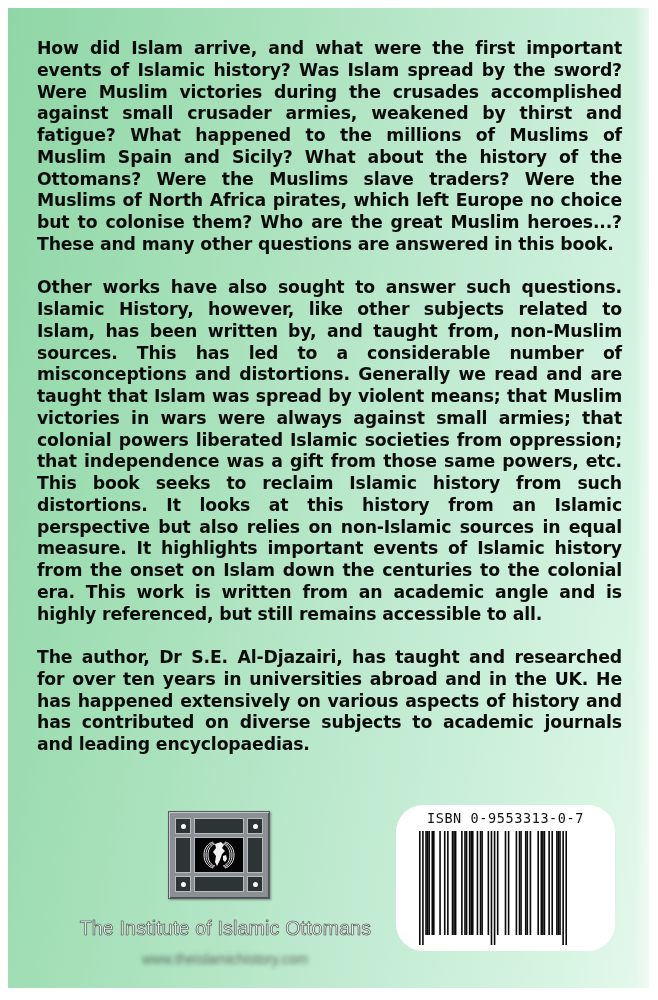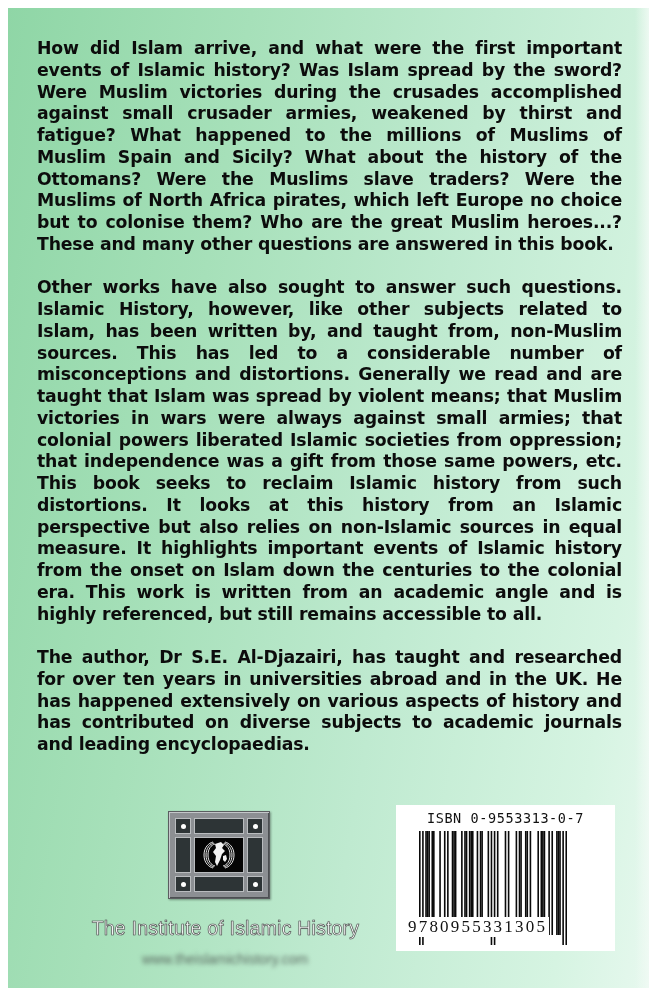--- a/index.html
+++ b/index.html
@@ -102,20 +102,21 @@
     color: #5c6b62;
     filter: blur(2.2px);
   }
   .isbn-box {
     position: absolute;
     left: 388px;
     top: 797px;
     width: 219px;
     height: 146px;
     background: #ffffff;
+    border-radius: 27px;
   }
   .isbn-label {
     position: absolute;
     left: 0;
     top: 5px;
     width: 219px;
     text-align: center;
     font-family: "DejaVu Sans Mono", monospace;
     font-size: 13.5px;
     color: #111111;
@@ -179,21 +180,21 @@
             <path d="M39 17 C39 25 34 29 30 30"></path>
             <path d="M37 17 C37 24 33 28 29 29"></path>
             <path d="M35 17 C35 23 32 27 28 28"></path>
           </g>
           <path d="M20 6 L26 4 L29 7 L27 10 L30 13 L27 16 L25 22 L22 28 L20 24 L21 18 L18 14 L21 10 Z" fill="#f2f2f2"></path>
           <path d="M28 18 L31 17 L32 21 L30 24 L28 22 Z" fill="#f2f2f2"></path>
         </svg>
       </div>
     </div>
 
-    <div class="inst-name">The Institute of Islamic History</div>
+    <div class="inst-name">The Institute of Islamic Ottomans</div>
     <div class="website">www.theislamichistory.com</div>
   </div>
 
   <div class="isbn-box">
     <div class="isbn-label">ISBN 0-9553313-0-7</div>
     <svg class="barcode" id="barcode-svg" viewBox="0 0 148 114" preserveAspectRatio="none">
         <rect x="0.000" y="0" width="1.608" height="114" fill="#0a0a0a"></rect>
         <rect x="3.116" y="0" width="1.608" height="114" fill="#0a0a0a"></rect>
         <rect x="6.232" y="0" width="1.608" height="104" fill="#0a0a0a"></rect>
         <rect x="7.789" y="0" width="1.608" height="104" fill="#0a0a0a"></rect>
@@ -232,16 +233,15 @@
         <rect x="123.074" y="0" width="1.608" height="104" fill="#0a0a0a"></rect>
         <rect x="124.632" y="0" width="1.608" height="104" fill="#0a0a0a"></rect>
         <rect x="129.305" y="0" width="1.608" height="104" fill="#0a0a0a"></rect>
         <rect x="132.421" y="0" width="1.608" height="104" fill="#0a0a0a"></rect>
         <rect x="137.095" y="0" width="1.608" height="104" fill="#0a0a0a"></rect>
         <rect x="138.653" y="0" width="1.608" height="104" fill="#0a0a0a"></rect>
         <rect x="140.211" y="0" width="1.608" height="104" fill="#0a0a0a"></rect>
         <rect x="143.326" y="0" width="1.608" height="114" fill="#0a0a0a"></rect>
         <rect x="146.442" y="0" width="1.608" height="114" fill="#0a0a0a"></rect>
       </svg>
-    <div class="barcode-digits">9780955331305</div>
   </div>
 
 </div>
 
 </body></html>

